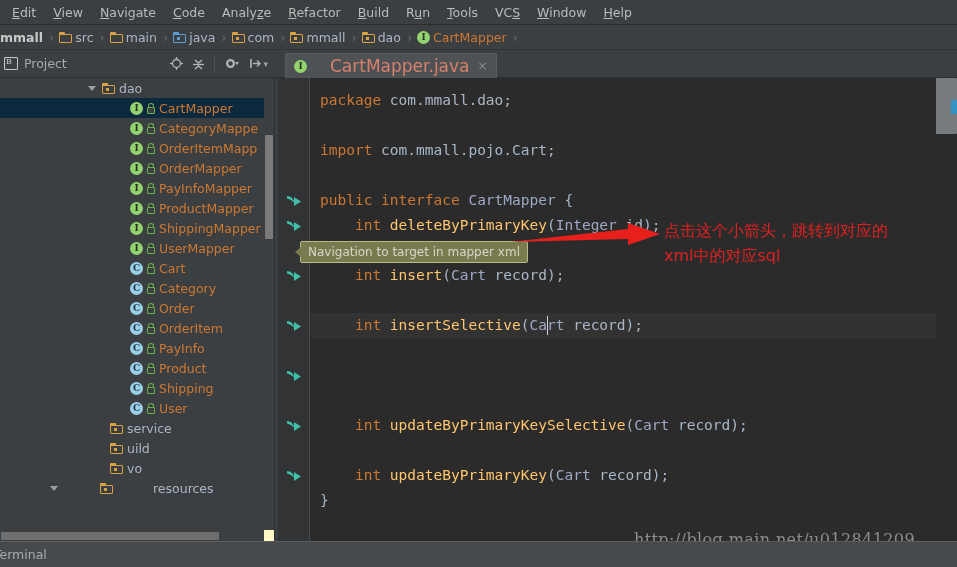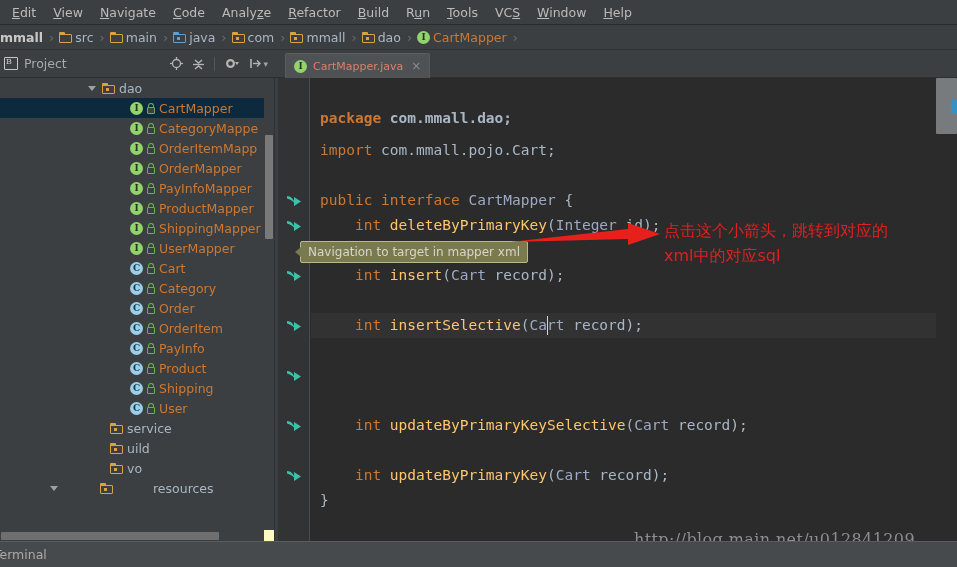--- a/index.html
+++ b/index.html
@@ -89,21 +89,21 @@
   .tabstrip {
     position: absolute; left: 278px; top: 50px; width: 679px; height: 28px;
     background: #3c3f41; border-bottom: 1px solid #2e2e2e;
   }
   .etab {
     position:absolute; left: 7px; top: 3px; height: 25px;
     background: #4e5254; border: 1px solid #5a5d5e; border-bottom:none;
     border-radius: 2px 2px 0 0;
     display: flex; align-items: center; gap: 6px; padding: 0 8px 0 8px;
   }
-  .etab-label { font-size: 11px; color: #d9806c; white-space: nowrap; }
+  .etab-label { font-size: 17px; color: #d9806c; white-space: nowrap; margin-left: 17px; }
   .etab-close { color: #8d8d8d; font-size: 12px; margin-left: 2px; }
 
   
   .tree {
     position: absolute; left: 0; top: 78px; width: 264px; height: 452px;
     background: #3c3f41; overflow: hidden;
   }
   .trow {
     position: relative; height: 20px; display: flex; align-items: center;
     gap: 4px; white-space: nowrap; font-size: 12.5px; color: #cc7832;
@@ -536,21 +536,21 @@
           </svg></div>
         <div class="garrow" style="top: 340px;"><svg width="16" height="15" viewBox="0 0 16 15">
             <path d="M1,3 C5,3 7,6 8,8 L8,4 L15,8.5 L8,13 L8,9.5 C6.5,8 4,6 1,5.5 Z" fill="#3fbfa8"></path>
           </svg></div>
         <div class="garrow" style="top: 390px;"><svg width="16" height="15" viewBox="0 0 16 15">
             <path d="M1,3 C5,3 7,6 8,8 L8,4 L15,8.5 L8,13 L8,9.5 C6.5,8 4,6 1,5.5 Z" fill="#3fbfa8"></path>
           </svg></div>
       </div>
     <div class="cl-hl" style="top: 235px;"></div>
       <div class="codearea" id="codearea">
-        <div class="cline" style="top: 28px; font-weight: bold;"><span class="kw">package </span><span class="pln">com.mmall.dao;</span></div>
+        <div class="cline" style="top: 10px;"><span class="kw">package </span><span class="pln">com.mmall.dao;</span></div>
         <div class="cline" style="top: 35px;"></div>
         <div class="cline" style="top: 60px;"><span class="kw">import </span><span class="pln">com.mmall.pojo.Cart;</span></div>
         <div class="cline" style="top: 85px;"></div>
         <div class="cline" style="top: 110px;"><span class="kw">public interface </span><span class="cls2">CartMapper</span><span class="pln"> {</span></div>
         <div class="cline" style="top: 135px;"><span class="kw">    int </span><span class="mth">deleteByPrimaryKey</span><span class="pln">(</span><span class="cls2">Integer</span><span class="pln"> id);</span></div>
         <div class="cline" style="top: 160px;"></div>
         <div class="cline" style="top: 185px;"><span class="kw">    int </span><span class="mth">insert</span><span class="pln">(</span><span class="cls2">Cart</span><span class="pln"> record);</span></div>
         <div class="cline" style="top: 210px;"></div>
         <div class="cline" style="top: 235px;"><span class="kw">    int </span><span class="mth">insertSelective</span><span class="pln">(</span><span class="cls2">Cart</span><span class="pln"> record);</span></div>
         <div class="caret" style="top: 238px; left: 235.72px;"></div>

